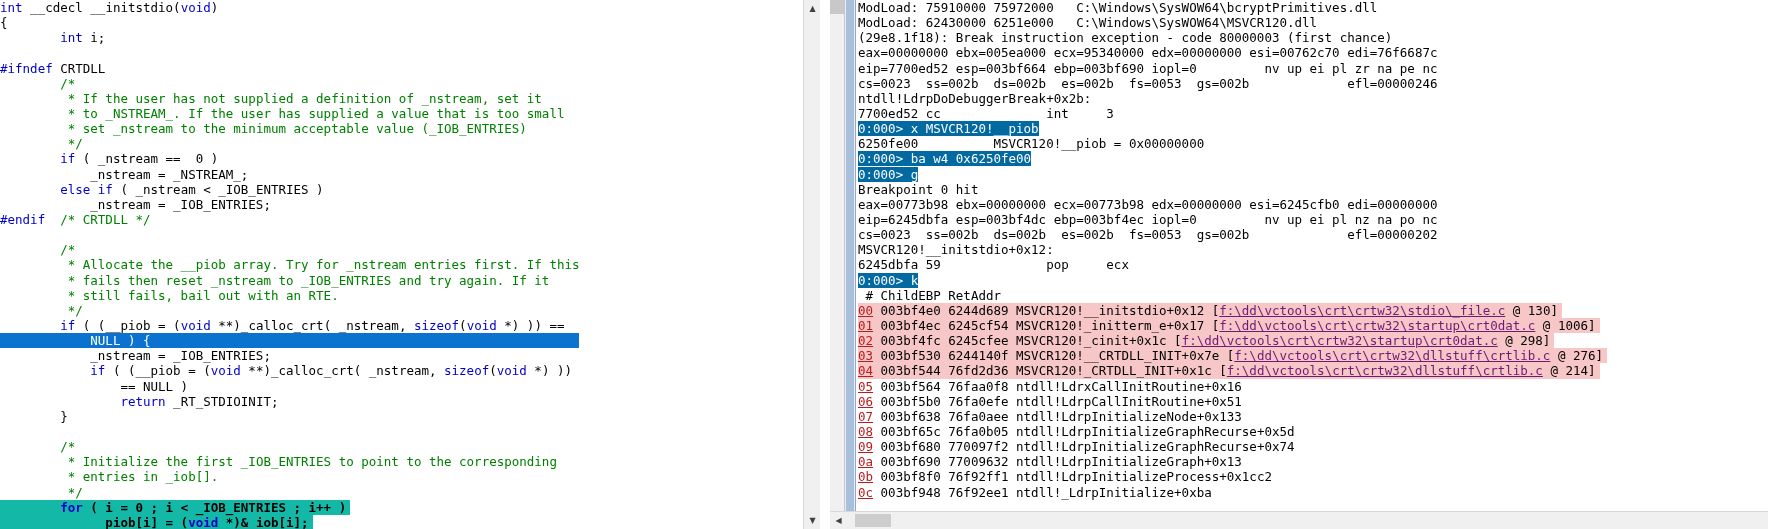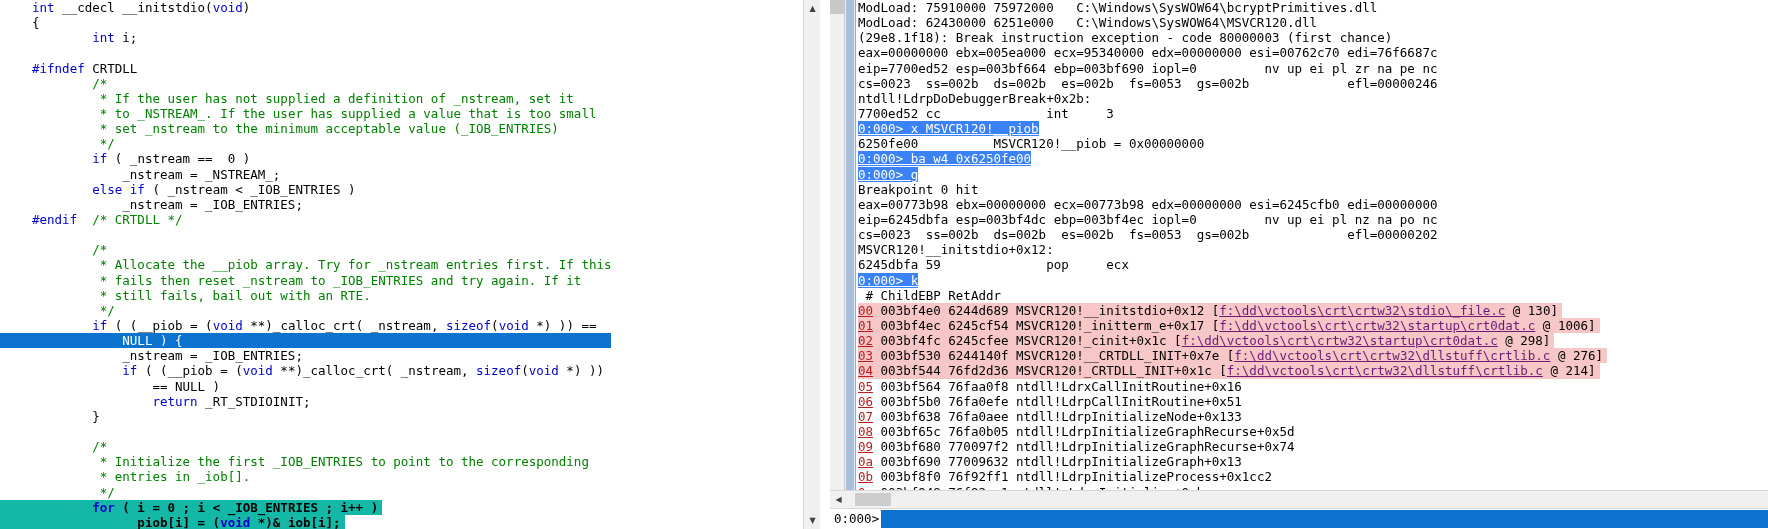--- a/index.html
+++ b/index.html
@@ -40,21 +40,20 @@
     font-family: "DejaVu Sans Mono", "Liberation Mono", monospace;
     font-size: 12.5px;
     line-height: 15.15px;
     white-space: pre;
     color: #000000;
   }
   .code .line {
     height: 15.15px;
     white-space: pre;
     display: block;
-    padding-left: 32px;
   }
   .kw   { color: #0000cc; }
   .cmt  { color: #008000; }
   .pp   { color: #0000cc; margin-top: 8px; }
   .plain{ color: #000000; }
   .bp   { background: #14b8a6; font-weight: bold; }
 
   
   .src-scroll {
     position: absolute;
@@ -141,23 +140,22 @@
     white-space: pre;
     color: #000000;
     padding-left: 2px;
   }
   .dbg-out .line {
     height: 15.15px;
     white-space: pre;
     display: block;
   }
   .cmd {
-    background: #3b82f6;
+    background: #0369a1;
     color: #ffffff;
-    text-decoration: underline;
   }
   .frame-hl { background: #f7c6c6; }
   .idx { color: #b91c1c; text-decoration: underline; }
   .srcpath { color: #701a75; text-decoration: underline; }
 
   
   .dbg-hscroll {
     position: relative;
     height: 17px;
     background: #f0f0f0;
@@ -246,18 +244,14 @@
       <div class="dbg-out" id="dbg-output"><div class="line">ModLoad: 75910000 75972000   C:\Windows\SysWOW64\bcryptPrimitives.dll</div><div class="line">ModLoad: 62430000 6251e000   C:\Windows\SysWOW64\MSVCR120.dll</div><div class="line">(29e8.1f18): Break instruction exception - code 80000003 (first chance)</div><div class="line">eax=00000000 ebx=005ea000 ecx=95340000 edx=00000000 esi=00762c70 edi=76f6687c</div><div class="line">eip=7700ed52 esp=003bf664 ebp=003bf690 iopl=0         nv up ei pl zr na pe nc</div><div class="line">cs=0023  ss=002b  ds=002b  es=002b  fs=0053  gs=002b             efl=00000246</div><div class="line">ntdll!LdrpDoDebuggerBreak+0x2b:</div><div class="line">7700ed52 cc              int     3</div><div class="line"><span class="cmd">0:000&gt; x MSVCR120!__piob</span></div><div class="line">6250fe00          MSVCR120!__piob = 0x00000000</div><div class="line"><span class="cmd">0:000&gt; ba w4 0x6250fe00</span></div><div class="line"><span class="cmd">0:000&gt; g</span></div><div class="line">Breakpoint 0 hit</div><div class="line">eax=00773b98 ebx=00000000 ecx=00773b98 edx=00000000 esi=6245cfb0 edi=00000000</div><div class="line">eip=6245dbfa esp=003bf4dc ebp=003bf4ec iopl=0         nv up ei pl nz na po nc</div><div class="line">cs=0023  ss=002b  ds=002b  es=002b  fs=0053  gs=002b             efl=00000202</div><div class="line">MSVCR120!__initstdio+0x12:</div><div class="line">6245dbfa 59              pop     ecx</div><div class="line"><span class="cmd">0:000&gt; k</span></div><div class="line"> # ChildEBP RetAddr</div><div class="line frame-hl" style="width: fit-content; padding-right: 4px;"><span class="idx">00</span><span> 003bf4e0</span><span> 6244d689</span><span> MSVCR120!__initstdio+0x12</span><span> [</span><span class="srcpath">f:\dd\vctools\crt\crtw32\stdio\_file.c</span><span> @ 130]</span></div><div class="line frame-hl" style="width: fit-content; padding-right: 4px;"><span class="idx">01</span><span> 003bf4ec</span><span> 6245cf54</span><span> MSVCR120!_initterm_e+0x17</span><span> [</span><span class="srcpath">f:\dd\vctools\crt\crtw32\startup\crt0dat.c</span><span> @ 1006]</span></div><div class="line frame-hl" style="width: fit-content; padding-right: 4px;"><span class="idx">02</span><span> 003bf4fc</span><span> 6245cfee</span><span> MSVCR120!_cinit+0x1c</span><span> [</span><span class="srcpath">f:\dd\vctools\crt\crtw32\startup\crt0dat.c</span><span> @ 298]</span></div><div class="line frame-hl" style="width: fit-content; padding-right: 4px;"><span class="idx">03</span><span> 003bf530</span><span> 6244140f</span><span> MSVCR120!__CRTDLL_INIT+0x7e</span><span> [</span><span class="srcpath">f:\dd\vctools\crt\crtw32\dllstuff\crtlib.c</span><span> @ 276]</span></div><div class="line frame-hl" style="width: fit-content; padding-right: 4px;"><span class="idx">04</span><span> 003bf544</span><span> 76fd2d36</span><span> MSVCR120!_CRTDLL_INIT+0x1c</span><span> [</span><span class="srcpath">f:\dd\vctools\crt\crtw32\dllstuff\crtlib.c</span><span> @ 214]</span></div><div class="line"><span class="idx">05</span><span> 003bf564</span><span> 76faa0f8</span><span> ntdll!LdrxCallInitRoutine+0x16</span></div><div class="line"><span class="idx">06</span><span> 003bf5b0</span><span> 76fa0efe</span><span> ntdll!LdrpCallInitRoutine+0x51</span></div><div class="line"><span class="idx">07</span><span> 003bf638</span><span> 76fa0aee</span><span> ntdll!LdrpInitializeNode+0x133</span></div><div class="line"><span class="idx">08</span><span> 003bf65c</span><span> 76fa0b05</span><span> ntdll!LdrpInitializeGraphRecurse+0x5d</span></div><div class="line"><span class="idx">09</span><span> 003bf680</span><span> 770097f2</span><span> ntdll!LdrpInitializeGraphRecurse+0x74</span></div><div class="line"><span class="idx">0a</span><span> 003bf690</span><span> 77009632</span><span> ntdll!LdrpInitializeGraph+0x13</span></div><div class="line"><span class="idx">0b</span><span> 003bf8f0</span><span> 76f92ff1</span><span> ntdll!LdrpInitializeProcess+0x1cc2</span></div><div class="line"><span class="idx">0c</span><span> 003bf948</span><span> 76f92ee1</span><span> ntdll!_LdrpInitialize+0xba</span></div></div>
     </div>
 
     <div class="dbg-hscroll">
       <div class="harrow">◀</div>
       <div class="htrack">
         <div class="hthumb"></div>
       </div>
     </div>
 
-    <div class="cmd-bar">
-      <span class="cmd-prompt">0:000&gt;</span>
-      <input class="cmd-input" type="text" placeholder="" style="">
-    </div>
   </div>
 </div>
 
 </body></html>

